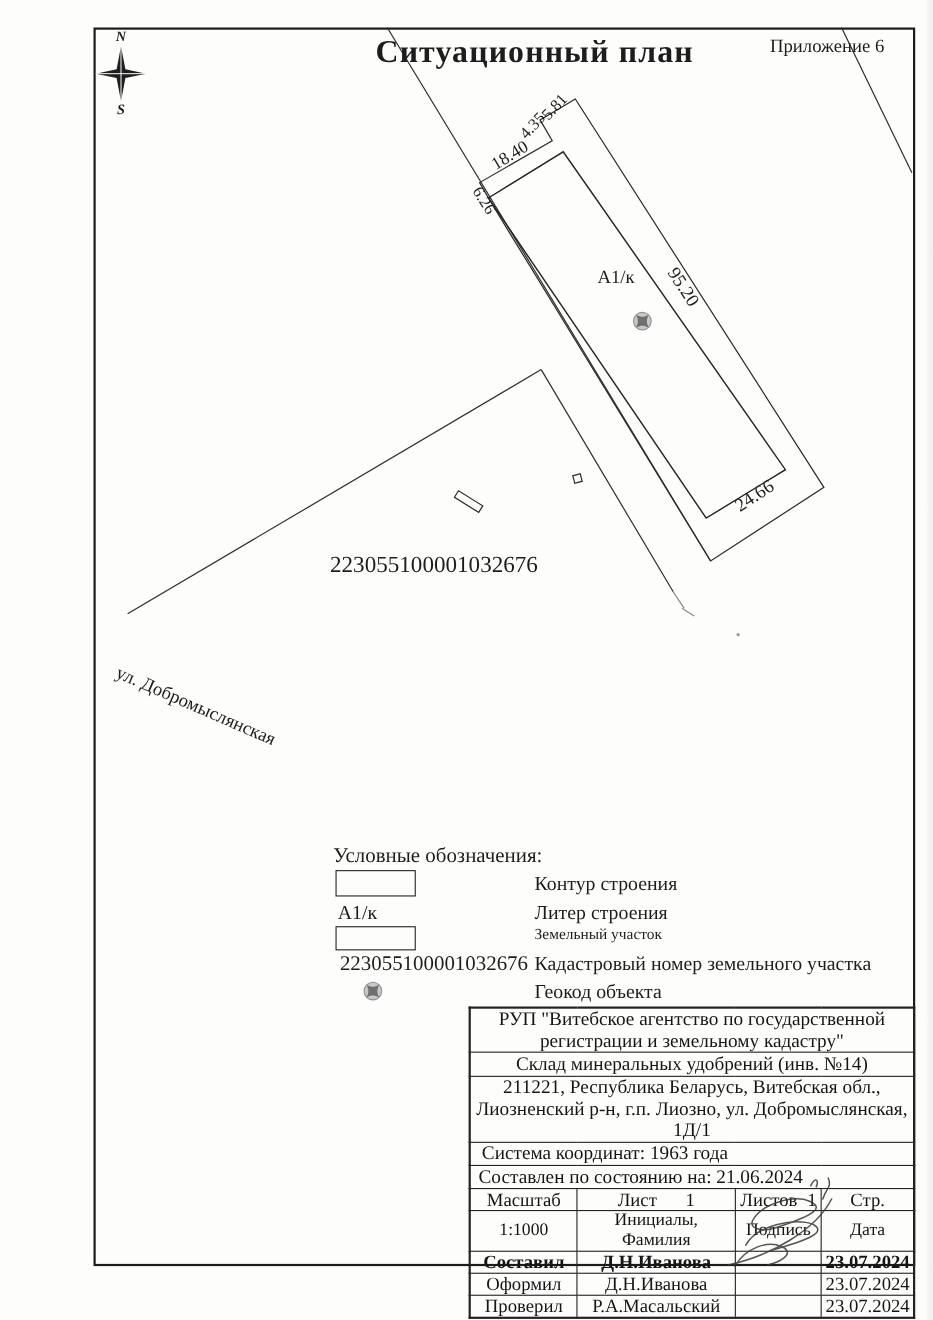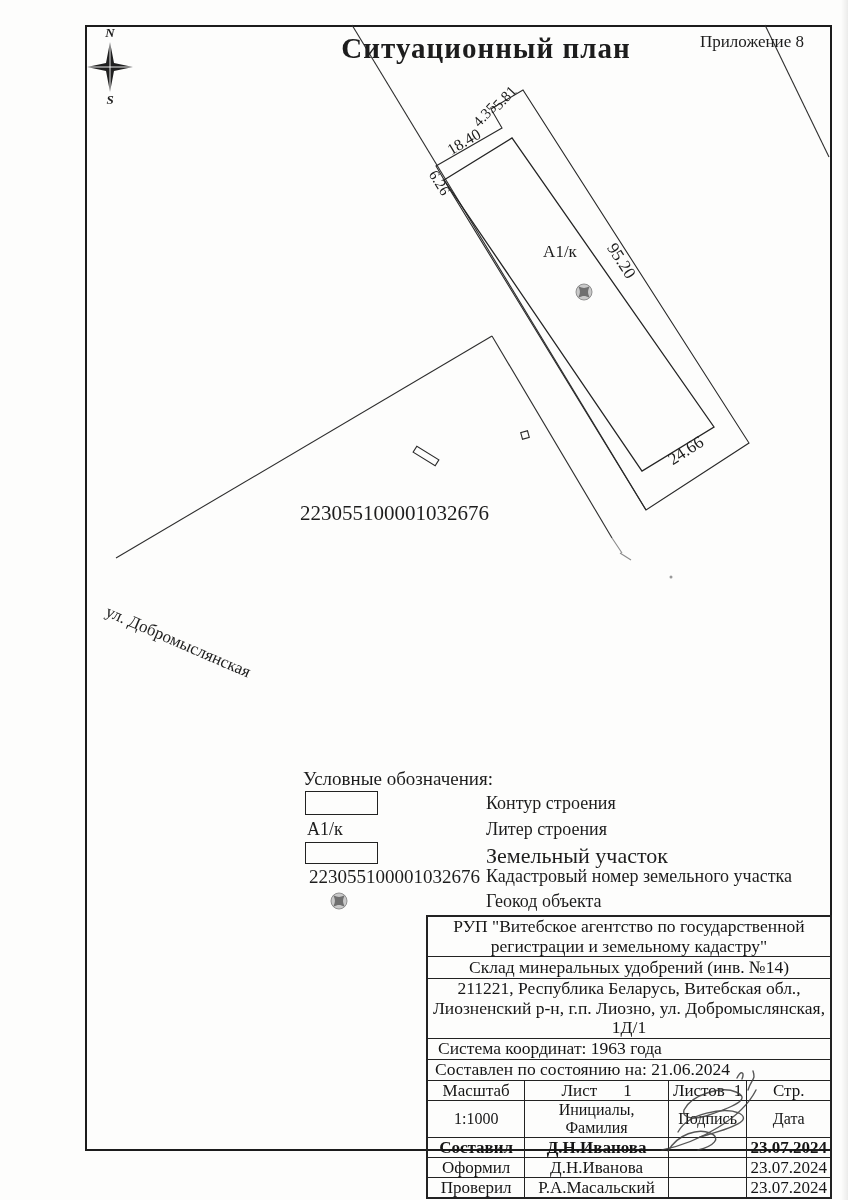--- a/index.html
+++ b/index.html
@@ -71,40 +71,40 @@
       <circle r="8" fill="#c9c9c9" stroke="#909090" stroke-width="1"></circle>
       <path d="M0,-8 C2,-3 3,-2 8,0 C3,2 2,3 0,8 C-2,3 -3,2 -8,0 C-3,-2 -2,-3 0,-8 Z" fill="#6f6f6f" transform="rotate(45)"></path>
     </g>
     <circle cx="671" cy="577" r="1.5" fill="#9a9a9a"></circle>
   </svg>
 
   <div class="lbl ctr compass-lbl" style="left:110px;top:33px;">N</div>
   <div class="lbl ctr compass-lbl" style="left:110px;top:100px;">S</div>
 
   <div class="lbl ctr title" style="left:438px;top:48px;">Ситуационный план</div>
-  <div class="lbl ctr annex" style="left:752px;top:42px;">Приложение 8</div>
+  <div class="lbl ctr annex" style="left:752px;top:42px;">Приложение 6</div>
 
   <div class="lbl dim" style="left:505px;top:98px;transform:translate(-50%,-50%) rotate(-47deg);font-size:15px;">5.81</div>
   <div class="lbl dim" style="left:485px;top:115px;transform:translate(-50%,-50%) rotate(-47deg);font-size:15px;">4.35</div>
   <div class="lbl dim" style="left:464px;top:142px;transform:translate(-50%,-50%) rotate(-31deg);">18.40</div>
   <div class="lbl dim" style="left:439px;top:183px;transform:translate(-50%,-50%) rotate(58deg);font-size:15px;">6.26</div>
   <div class="lbl dim" style="left:621px;top:261px;transform:translate(-50%,-50%) rotate(57deg);font-size:17px;">95.20</div>
   <div class="lbl dim" style="left:686px;top:451px;transform:translate(-50%,-50%) rotate(-33deg);font-size:17px;">24.66</div>
 
   <div class="lbl ctr" style="left:560px;top:252px;font-size:17px;">А1/к</div>
   <div class="lbl" style="left:300px;top:501px;font-size:21px;">223055100001032676</div>
   <div class="lbl" style="left:178px;top:642px;transform:translate(-50%,-50%) rotate(23.5deg);font-size:17px;">ул. Добромыслянская</div>
 
   <div class="lbl" style="left:303px;top:768px;font-size:19px;">Условные обозначения:</div>
   <div class="legend-box" style="left:305px;top:791px;width:73px;height:24px;"></div>
   <div class="lbl" style="left:486px;top:793px;font-size:18px;text-align:right;">Контур строения</div>
   <div class="lbl" style="left:307px;top:819px;font-size:18px;">А1/к</div>
   <div class="lbl" style="left:486px;top:819px;font-size:18px;">Литер строения</div>
   <div class="legend-box" style="left:305px;top:842px;width:73px;height:22px;"></div>
-  <div class="lbl" style="left:486px;top:843px;font-size:22px;text-align:center;">Земельный участок</div>
+  <div class="lbl" style="left:486px;top:843px;font-size:14px;text-align:center;">Земельный участок</div>
   <div class="lbl" style="left:309px;top:866px;font-size:19px;">223055100001032676</div>
   <div class="lbl" style="left:486px;top:866px;font-size:18px;">Кадастровый номер земельного участка</div>
   <div class="lbl" style="left:486px;top:891px;font-size:18px;">Геокод объекта</div>
 
   <div class="tblock">
     <table class="tb">
       <colgroup>
           <col style="width:100px">
           <col style="width:146px">
           <col style="width:79px">

